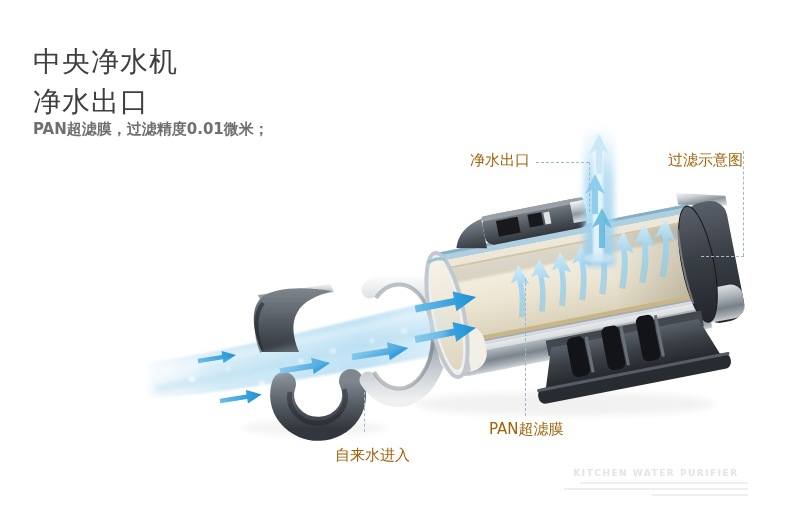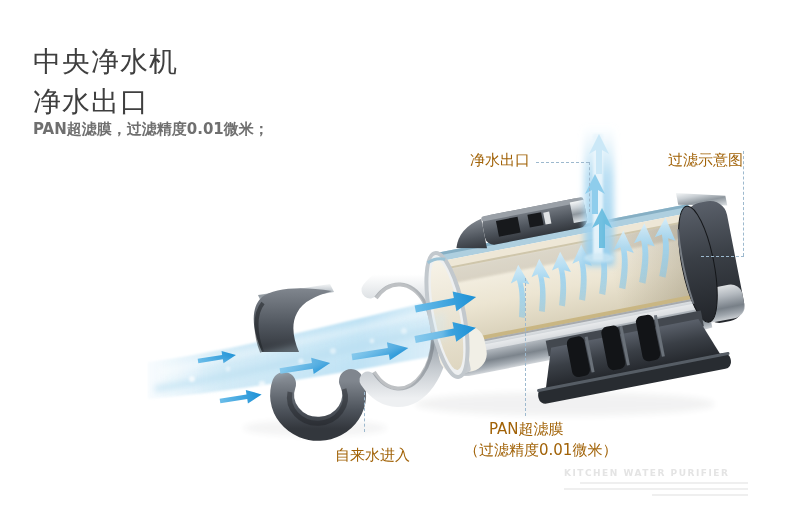--- a/index.html
+++ b/index.html
@@ -11,21 +11,21 @@
   .title{position:absolute;left:33px;top:42px;font-size:28px;line-height:40px;
          color:#3f3f3f;font-weight:400;letter-spacing:1px;}
   .desc{position:absolute;left:33px;top:118px;font-size:15px;line-height:23px;
         color:#6f6f6f;font-weight:700;}
 
   .callout{position:absolute;font-size:15px;color:#a16207;white-space:nowrap;}
 
   .leader-h{position:absolute;border-top:1px dashed #9db9ce;height:0;}
   .leader-v{position:absolute;border-left:1px dashed #9db9ce;width:0;}
 
-  .watermark{position:absolute;right:42px;top:468px;text-align:left;}
+  .watermark{position:absolute;right:42px;top:468px;text-align:center;}
   .watermark .wm-line1{font-size:9px;letter-spacing:1.5px;color:#e4e4e4;font-weight:700;}
   .wm-bar{height:2px;background:#efefef;margin:4px 0 0 auto;}
   .wm-bar.b1{width:168px;}
   .wm-bar.b2{width:184px;}
   .wm-bar.b3{width:96px;}
 </style>
 </head>
 <body>
 
 <div class="stage">
@@ -269,21 +269,20 @@
 
   <div class="callout" style="left:668px;top:151px;">过滤示意图</div>
   <div class="leader-v" style="left:743px;top:151px;height:105px;"></div>
   <div class="leader-h" style="left:701px;top:256px;width:43px;"></div>
 
   <div class="leader-v" style="left:364px;top:392px;height:40px;"></div>
   <div class="callout" style="left:335px;top:436px;margin-top:10px;">自来水进入</div>
 
   <div class="leader-v" style="left:525px;top:278px;height:138px;"></div>
   <div class="callout" style="left:489px;top:420px;text-align:right;">PAN超滤膜</div>
-  <div class="callout sub" style="left:464px;top:441px;">（过滤精度0.01微米）</div>
 
   <div class="watermark">
     <div class="wm-line1">KITCHEN WATER PURIFIER</div>
     <div class="wm-bar b1"></div>
     <div class="wm-bar b2"></div>
     <div class="wm-bar b3"></div>
   </div>
 
 </div>
 

